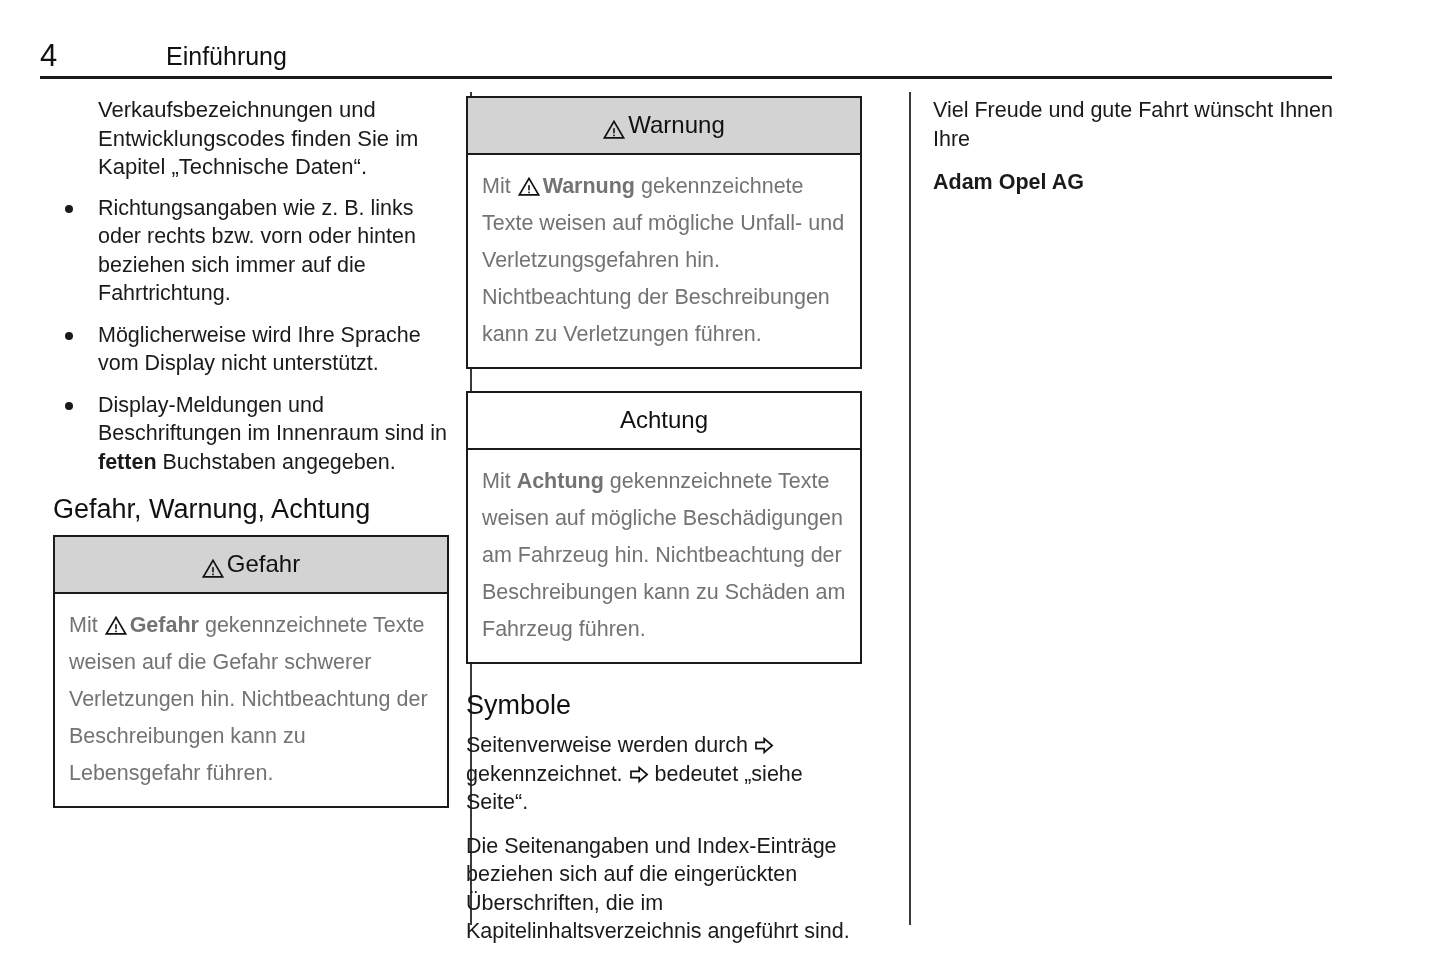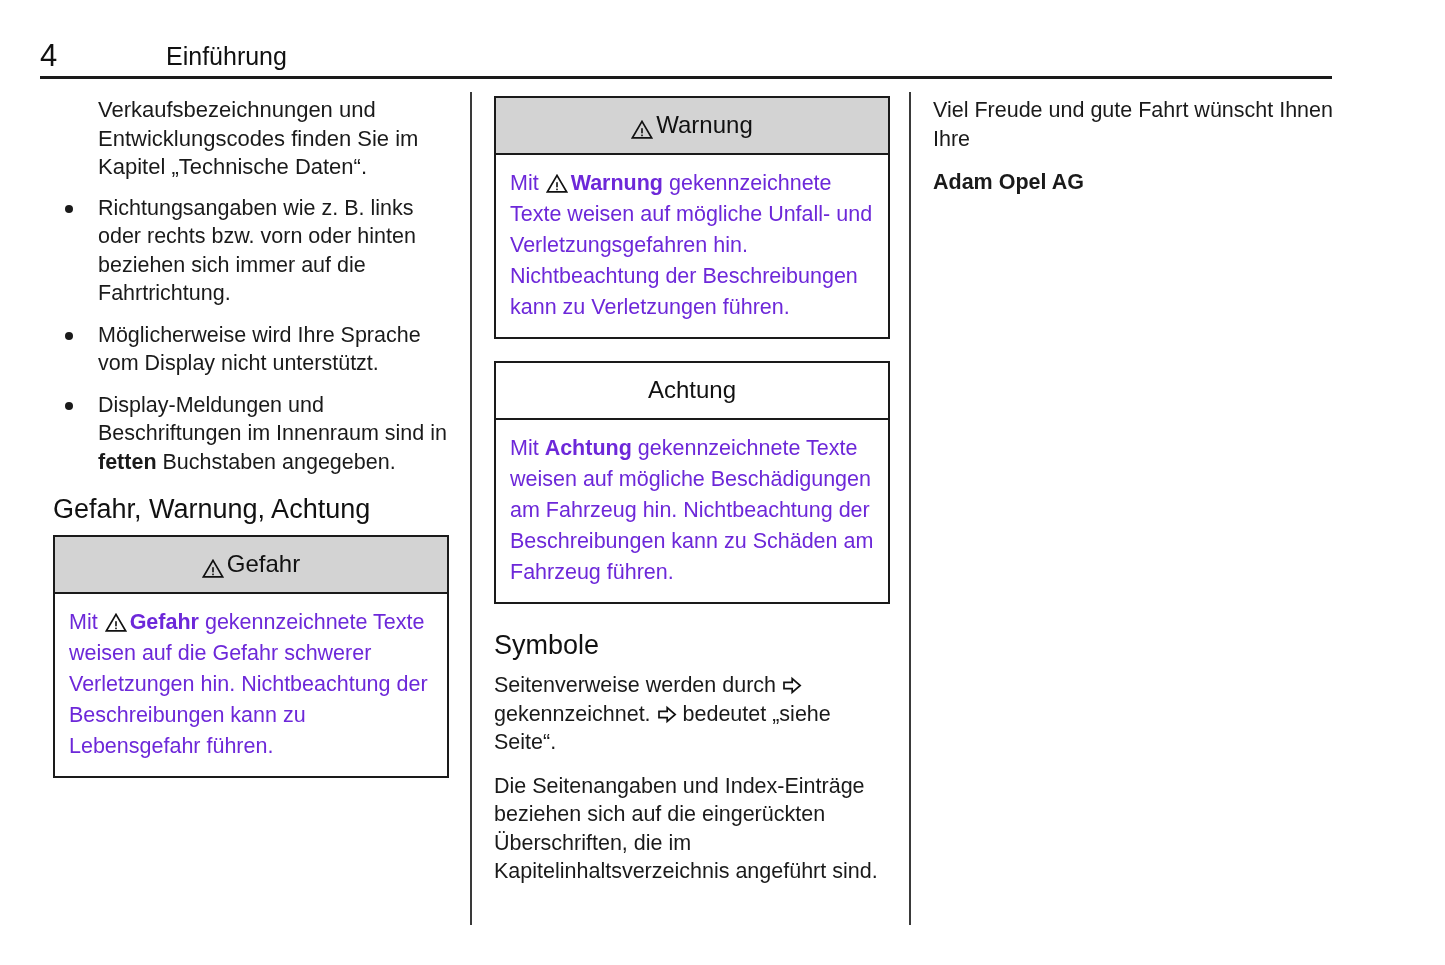--- a/index.html
+++ b/index.html
@@ -68,21 +68,21 @@
   }
   .col-divider.d1 { left: 470px; }
   .col-divider.d2 { left: 909px; }
 
   
   .column {
     position: absolute;
     top: 96px;
   }
   .col-left   { left: 53px;  width: 396px; }
-  .col-mid    { left: 494px; width: 396px; }
+  .col-mid    { left: 466px; width: 396px; }
   .col-right  { left: 933px; width: 400px; }
 
   
   p.body-text {
     margin: 0 0 15px 0;
     font-size: 21.5px;
     line-height: 28.5px;
     font-weight: 400;
     color: #1a1a1a;
   }
@@ -147,22 +147,22 @@
     display: flex;
     align-items: center;
     justify-content: center;
     gap: 3px;
   }
   .notice-head.shaded { background: #d3d3d3; }
   .notice-head.plain  { background: #ffffff; }
   .notice-body {
     padding: 13px 14px 14px 14px;
     font-size: 21.5px;
-    line-height: 31px;
-    color: #6d28d9;
+    line-height: 37px;
+    color: #737373;
   }
   .notice-body b { font-weight: 700; }
 
   
   .warn-tri {
     display: inline-block;
     vertical-align: -2px;
     width: 22px;
     height: 19px;
   }

